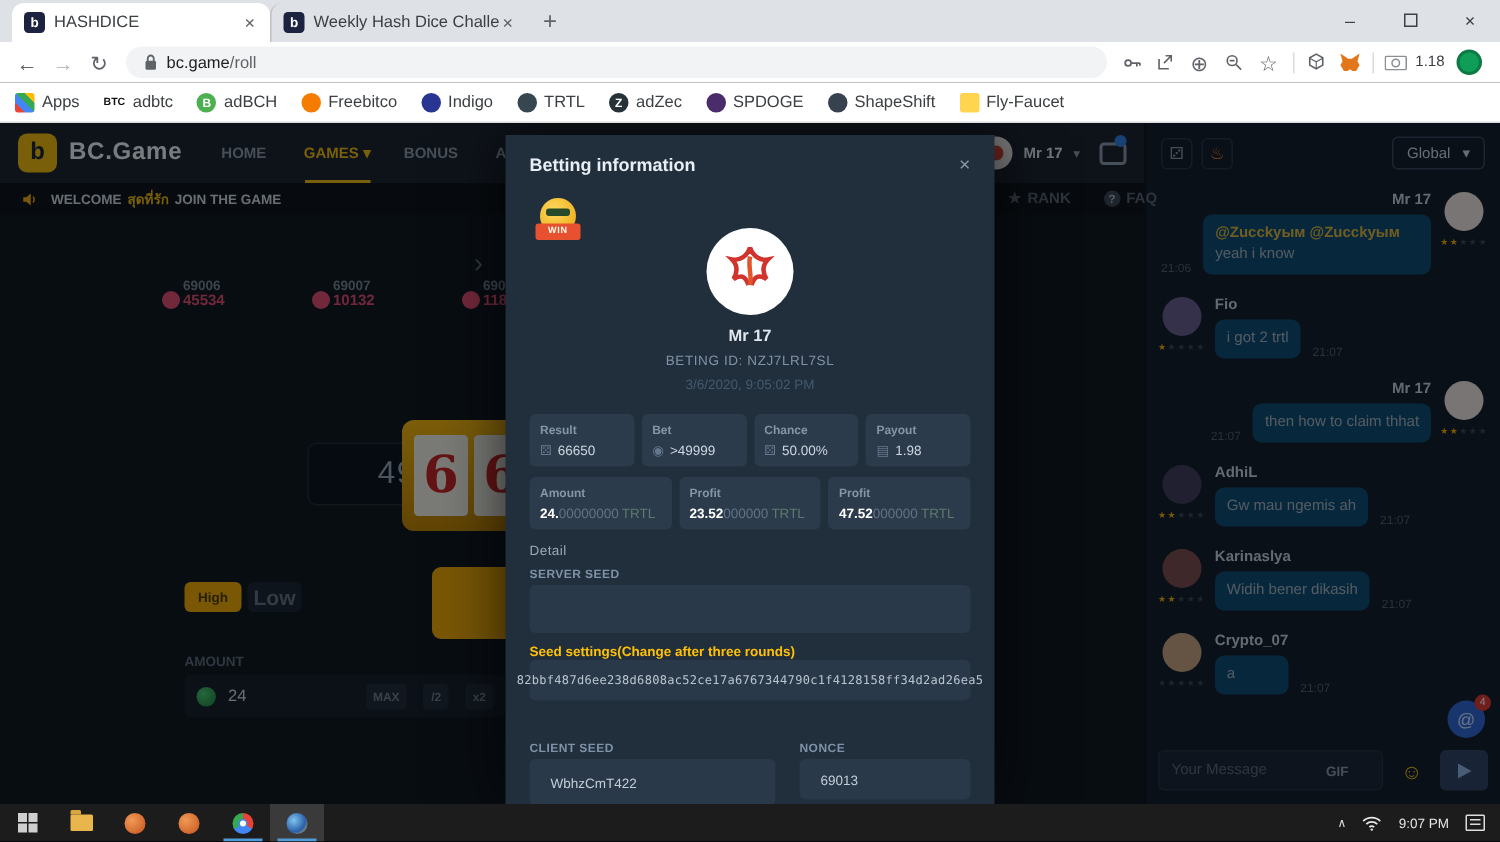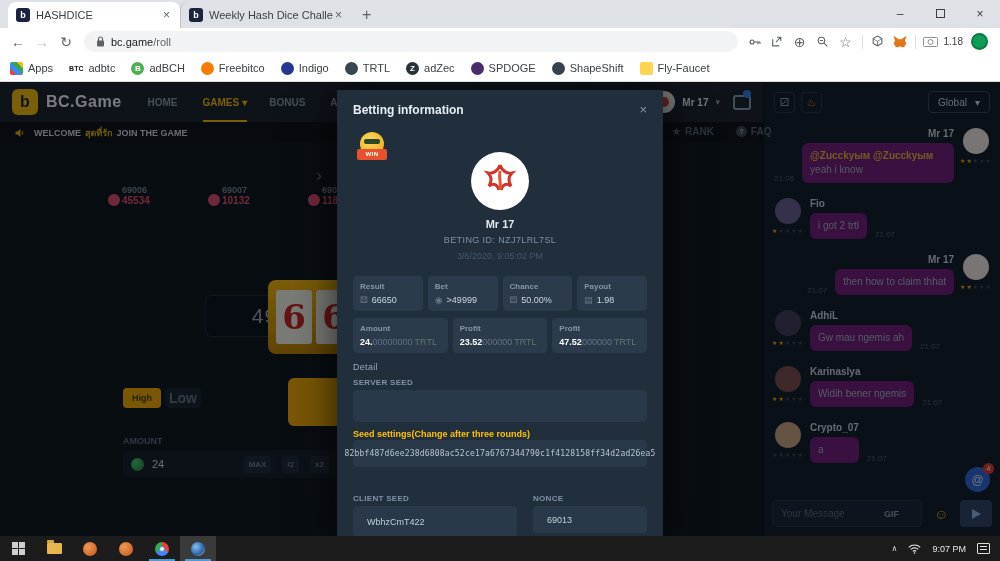--- a/index.html
+++ b/index.html
@@ -88,21 +88,21 @@
   .messages{position:absolute;top:46px;left:0;right:0;bottom:62px;padding:0 8px;display:flex;flex-direction:column;gap:15px;overflow:hidden}
   .msg{display:flex;gap:6px;font-size:10px}
   .msg.right{flex-direction:row-reverse}
   .sidecol{display:flex;flex-direction:column;align-items:center;gap:3px;flex:none}
   .avatar{width:26px;height:26px;border-radius:50%}
   .stars{font-size:6px;letter-spacing:1px;white-space:nowrap}
   .stars .on{color:#f0a800}.stars .off{color:#3a4450}
   .mcol{display:flex;flex-direction:column;gap:4px;max-width:152px}
   .mname{font-weight:bold;color:#c7cfd9;font-size:10px}
   .msg.right .mname{text-align:right}
-  .bubble{background:#701a75;border-radius:6px;padding:6px 8px;color:#a7b1bd;line-height:1.4}
+  .bubble{background:#0c4a6e;border-radius:6px;padding:6px 8px;color:#a7b1bd;line-height:1.4}
   .mention{color:#e0b33a;font-weight:bold}
   .mtime{font-size:8px;color:#525d6b;align-self:flex-end;margin:0 2px;flex:none}
   .chat-input{position:absolute;bottom:9px;left:8px;right:8px;display:flex;gap:12px;align-items:center}
   .chat-field{width:150px;height:27px;background:#1a2330;border:1px solid #232e3d;border-radius:4px;color:#9aa5b2;padding:0 30px 0 8px;font-size:10px;font-family:"Liberation Sans",sans-serif}
   .chat-field::placeholder{color:#5a6673}
   .gif{position:absolute;left:112px;font-size:9px;font-weight:bold;color:#8b97a5}
   .smiley{font-size:14px;color:#f0b90b;line-height:1}
   .send{width:36px;height:27px;background:#2e4160;border-radius:4px;display:flex;align-items:center;justify-content:center}
   .send i{display:block;width:0;height:0;border-top:5px solid transparent;border-bottom:5px solid transparent;border-left:9px solid #8fb2e0}
   .float-at{position:absolute;right:10px;bottom:44px;width:25px;height:25px;border-radius:50%;background:#2f65d0;color:#cfe0ff;display:flex;align-items:center;justify-content:center;font-size:12px}
@@ -451,21 +451,21 @@
               <span class="mtime">21:07</span>
             </div>
 
             <div class="msg left">
               <span class="sidecol">
                 <span class="avatar" style="background: rgb(122, 74, 74);"></span>
                 <span class="stars"><span class="on">★★</span><span class="off">★★★</span></span>
               </span>
               <span class="mcol">
                 <span class="mname">Karinaslya</span>
-                <span class="bubble"><span class="mention"></span><span>Widih bener ngemis</span></span>
+                <span class="bubble"><span class="mention"></span><span>Widih bener dikasih</span></span>
               </span>
               <span class="mtime">21:07</span>
             </div>
 
             <div class="msg left">
               <span class="sidecol">
                 <span class="avatar" style="background: rgb(201, 160, 126);"></span>
                 <span class="stars"><span class="on"></span><span class="off">★★★★★</span></span>
               </span>
               <span class="mcol">

